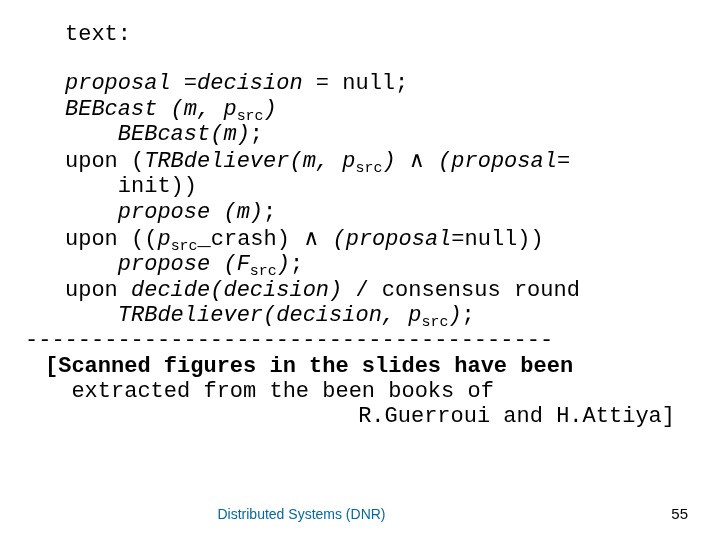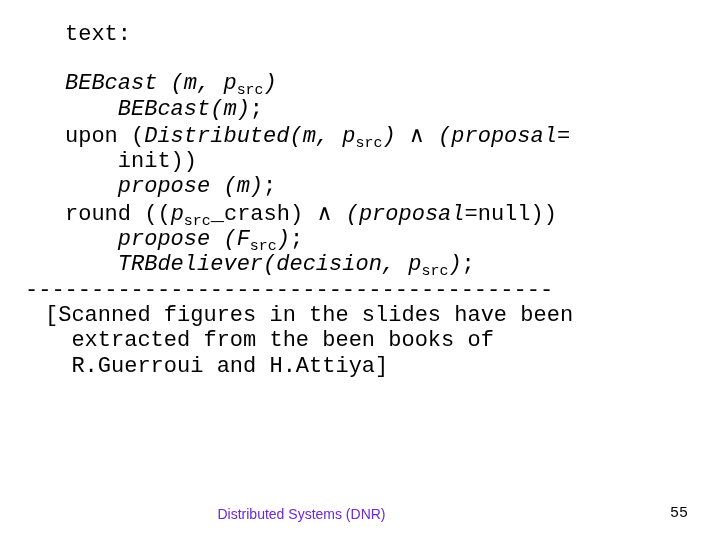--- a/index.html
+++ b/index.html
@@ -36,27 +36,27 @@
   }
   .spacer { height: 24px; }
   .footer-center {
     position: absolute;
     left: 0;
     width: 603px;
     bottom: 18px;
     text-align: center;
     font-family: Arial, Helvetica, sans-serif;
     font-size: 14px;
-    color: #6d28d9;
+    color: #0369a1;
   }
   .footer-right {
     position: absolute;
     right: 32px;
     bottom: 18px;
-    font-family: Liberation Mono, monospace;
+    font-family: Liberation Sans, sans-serif;
     font-size: 15px;
     color: #000;
     margin-top: 40px;
   }
   .dashes {
     letter-spacing: 0;
   }
   .wedge {
     font-family: "Arial Unicode MS", "Segoe UI Symbol", sans-serif;
     font-style: normal;
@@ -66,42 +66,44 @@
 <body>
 
 <div class="slide">
 
   <div class="content">
 
     <div class="line"><span>text:</span></div>
 
     <div class="spacer"></div>
 
+    <div class="line"><span class="italic">proposal =decision</span><span> = null;</span></div>
 
     <div class="line"><span class="italic">BEBcast (m, p</span><span class="sub">src</span><span class="italic">)</span></div>
 
     <div class="line"><span class="italic">    BEBcast(m)</span><span>;</span></div>
 
-    <div class="line"><span>upon (</span><span class="italic">Distributed(m, p</span><span class="sub">src</span><span class="italic">)</span><span> </span><span class="wedge">∧</span><span class="italic"> (proposal</span><span>=</span></div>
+    <div class="line"><span>upon (</span><span class="italic">TRBdeliever(m, p</span><span class="sub">src</span><span class="italic">)</span><span> </span><span class="wedge">∧</span><span class="italic"> (proposal</span><span>=</span></div>
 
     <div class="line"><span>    </span><span>init))</span></div>
 
     <div class="line"><span class="italic">    propose (m)</span><span>;</span></div>
 
-    <div class="line"><span>round ((</span><span class="italic">p</span><span class="sub">src</span><span>_crash) </span><span class="wedge">∧</span><span class="italic"> (proposal</span><span>=null))</span></div>
+    <div class="line"><span>upon ((</span><span class="italic">p</span><span class="sub">src</span><span>_crash) </span><span class="wedge">∧</span><span class="italic"> (proposal</span><span>=null))</span></div>
 
     <div class="line"><span class="italic">    propose (F</span><span class="sub">src</span><span class="italic">)</span><span>;</span></div>
 
+    <div class="line"><span>upon </span><span class="italic">decide(decision)</span><span> / consensus round</span></div>
 
     <div class="line"><span class="italic">    TRBdeliever(decision, p</span><span class="sub">src</span><span class="italic">)</span><span>;</span></div>
 
     <div class="line dashes" style="margin-left:-40px;"><span>----------------------------------------</span></div>
 
-    <div class="line" style="margin-left:-20px;"><span>[Scanned figures in the slides have been</span></div>
+    <div class="line" style="margin-left:-20px;font-weight:bold;"><span>[Scanned figures in the slides have been</span></div>
     <div class="line" style="margin-left:-20px;"><span>  extracted from the been books of</span></div>
-    <div class="line" style="margin-left:-20px;"><span>  R.Guerroui and H.Attiya]</span></div>
+    <div class="line" style="margin-left:-20px;text-align:right;"><span>  R.Guerroui and H.Attiya]</span></div>
 
   </div>
 
   <div class="footer-center"><span>Distributed Systems (DNR)</span></div>
   <div class="footer-right"><span>55</span></div>
 
 </div>
 
 </body></html>

